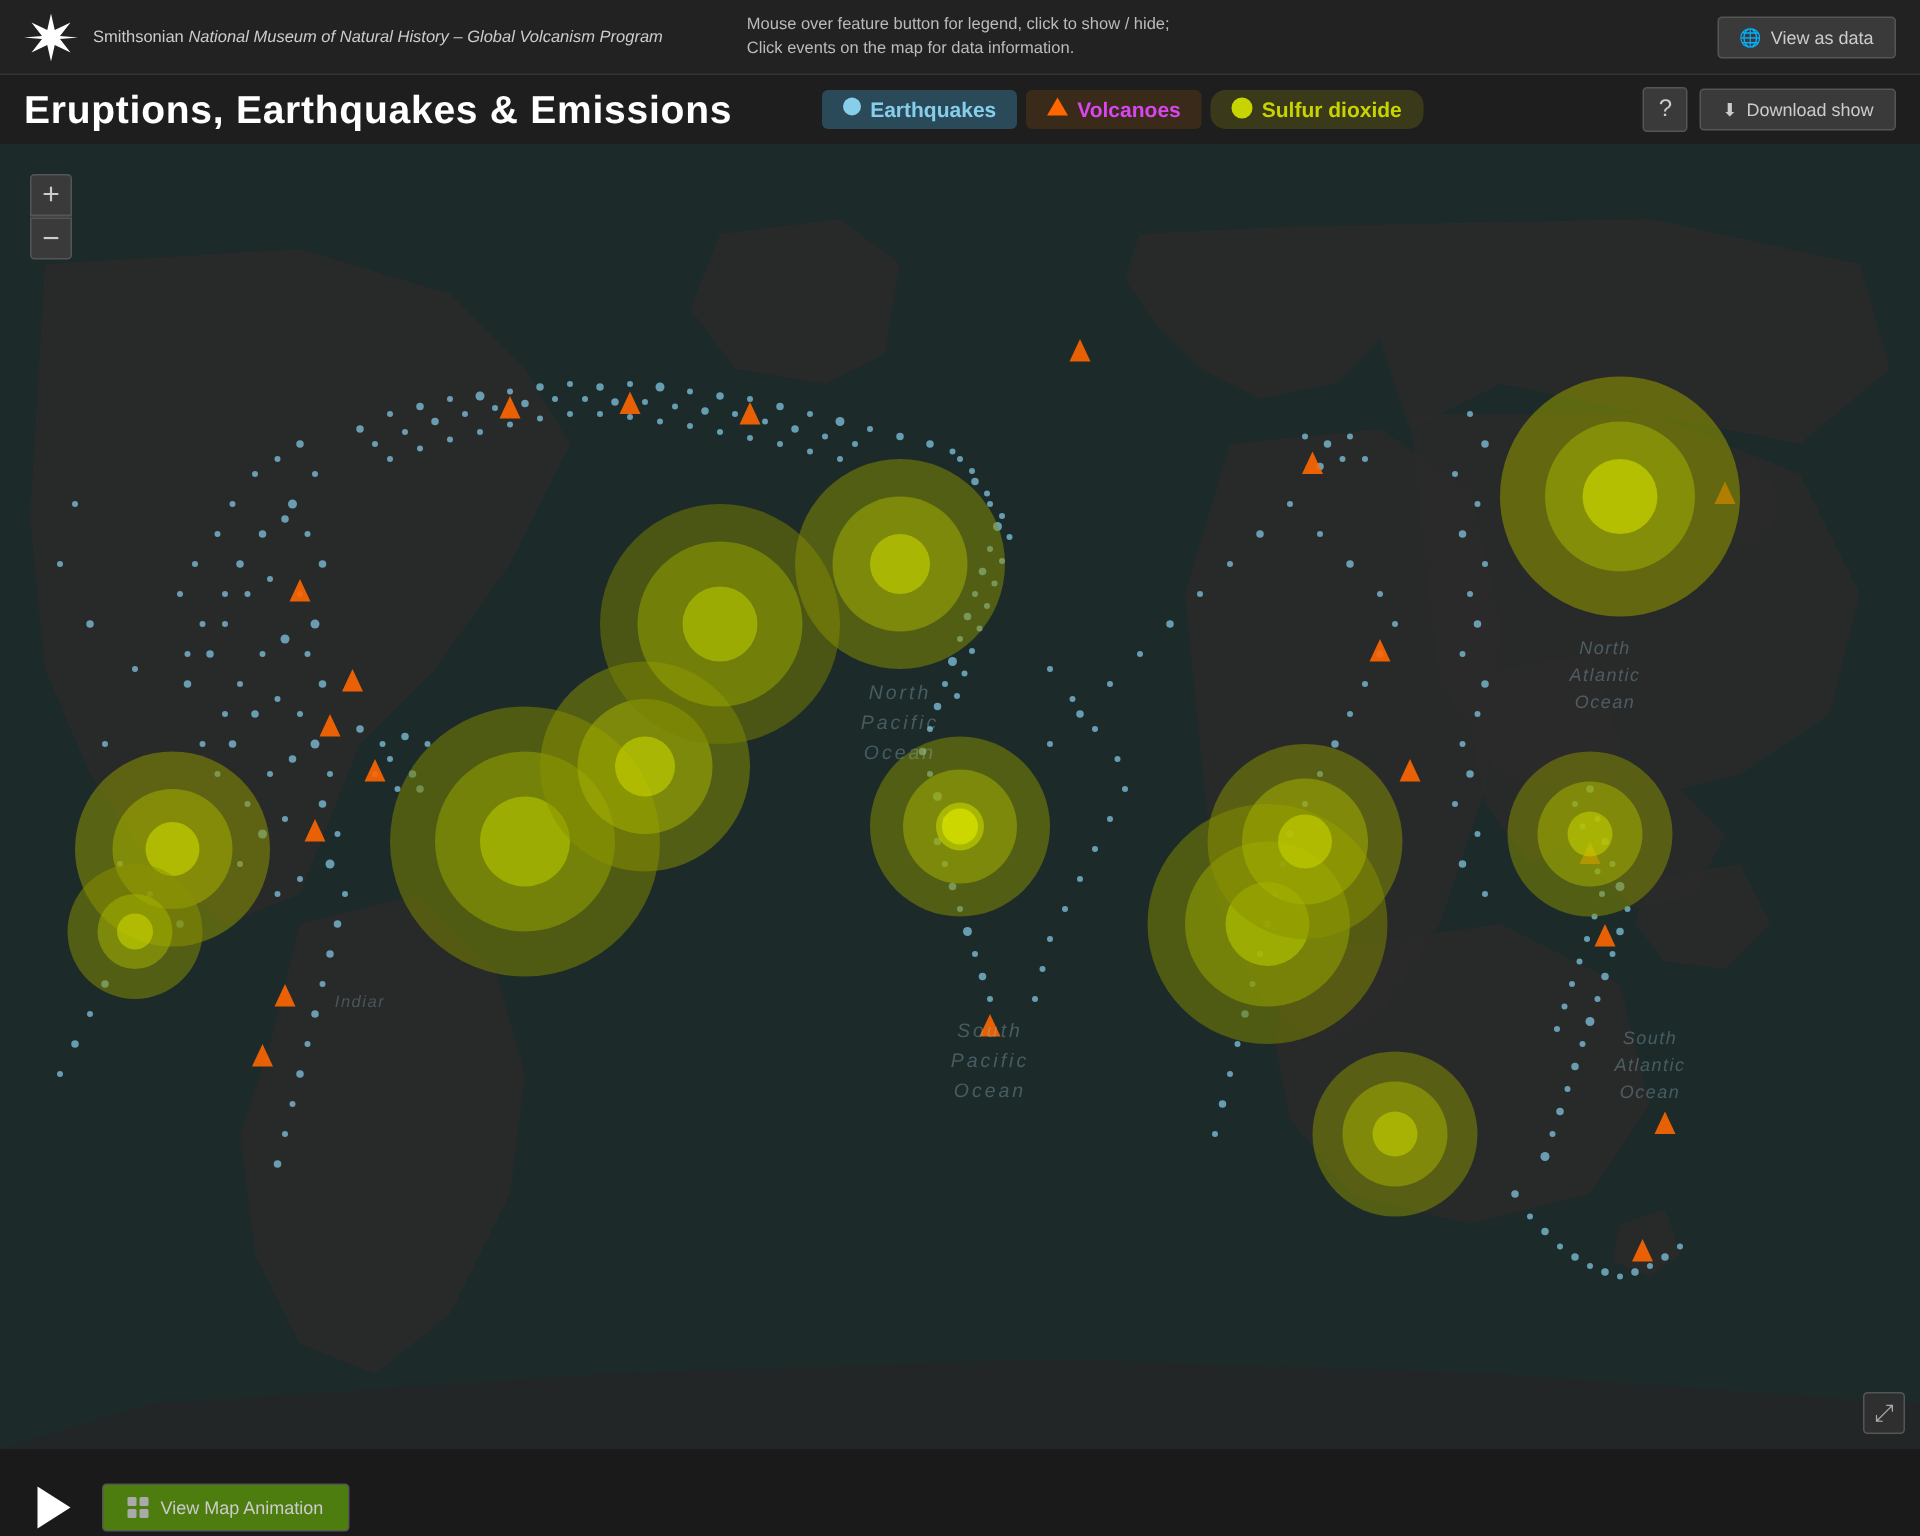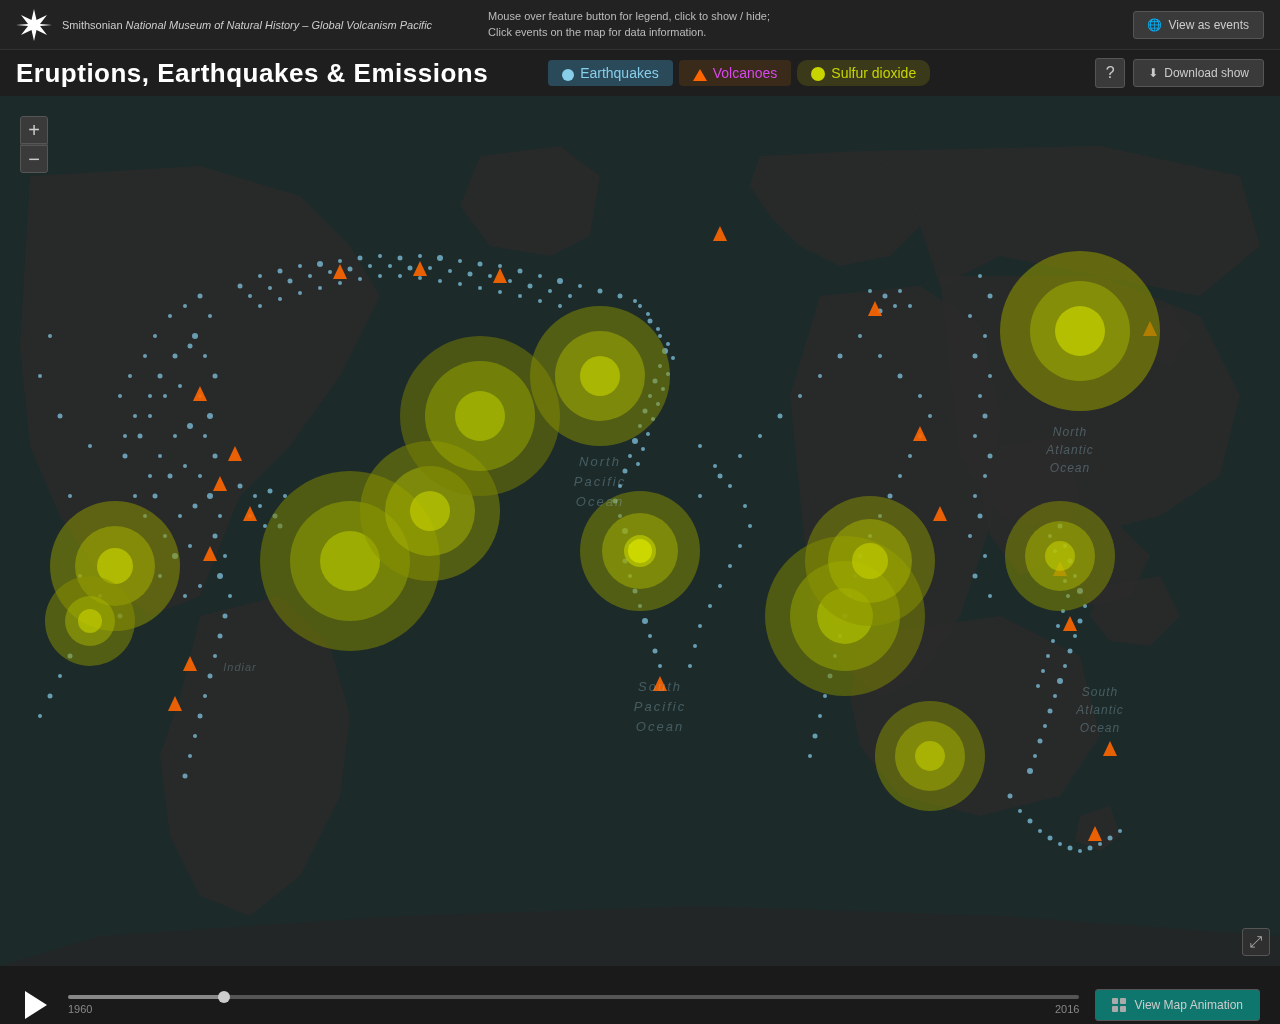--- a/index.html
+++ b/index.html
@@ -63,28 +63,28 @@
       color: #fff;
       letter-spacing: 0.5px;
     }
     .feature-buttons {
       margin-left: 60px;
       display: flex;
       gap: 6px;
     }
     .feature-btn {
       display: flex;
-      align-items: flex-end;
+      align-items: flex-start;
       gap: 6px;
       padding: 5px 14px;
       border: none;
       border-radius: 4px;
       font-size: 14px;
       cursor: pointer;
-      font-weight: normal;
+      font-weight: bold;
     }
     .feature-btn.earthquakes {
       background: #2a4a5a;
       color: #87CEEB;
     }
     .feature-btn.volcanoes {
       background: #3a2a1a;
       color: #d946ef;
     }
     .feature-btn.sulfur {
@@ -223,21 +223,21 @@
       background: #ccc;
       cursor: pointer;
     }
     .timeline-labels {
       display: flex;
       justify-content: space-between;
       font-size: 11px;
       color: #888;
     }
     .view-animation-btn {
-      background: #0f766e;
+      background: #4d7c0f;
       border: 1px solid #555;
       color: #ccc;
       padding: 8px 16px;
       font-size: 12px;
       cursor: pointer;
       display: flex; align-items: flex-start; gap: 8px;
       border-radius: 3px;
       white-space: nowrap;
     }
     .grid-icon {
@@ -254,32 +254,32 @@
 </head>
 <body>
 
 <div id="header">
   <div id="logo-area">
     <svg class="smithsonian-star" viewBox="0 0 36 36">
       <polygon points="18,2 20.5,13 31,8 24,17 36,18 24,19 31,28 20.5,23 18,34 15.5,23 5,28 12,19 0,18 12,17 5,8 15.5,13" fill="white"></polygon>
     </svg>
     <div class="header-title-block">
       <span style="font-size:11px;color:#ccc;">
-        <span>Smithsonian </span><em>National Museum of Natural History – Global Volcanism Pacific</em>
+        <span>Smithsonian </span><em>National Museum of Natural History – Global Volcanism Program</em>
       </span>
     </div>
   </div>
   <div class="header-instruction">
     <div>Mouse over feature button for legend, click to show / hide;</div>
     <div>Click events on the map for data information.</div>
   </div>
   <div class="header-right">
     <button class="view-globe-btn">
       <span>🌐</span>
-      <span>View as events</span>
+      <span>View as data</span>
     </button>
   </div>
 </div>
 
 <div id="title-bar">
   <h1 class="page-title">Eruptions, Earthquakes &amp; Emissions</h1>
   <div class="feature-buttons">
     <button class="feature-btn earthquakes">
       <span class="dot-eq"></span>
       <span>Earthquakes</span>
@@ -746,27 +746,20 @@
   <button class="fullscreen-btn">
     <span style="font-size:16px;">⤢</span>
   </button>
 </div>
 
 <div id="timeline-bar">
   <button class="play-btn">
     <div class="play-triangle"></div>
   </button>
 
-  <div class="timeline-slider-wrapper">
-    <input type="range" class="timeline-slider" min="0" max="100" value="15" style="">
-    <div class="timeline-labels">
-      <span>1960</span>
-      <span>2016</span>
-    </div>
-  </div>
 
   <button class="view-animation-btn">
     <div class="grid-icon">
       <span></span>
         <span></span>
         <span></span>
         <span></span>
     </div>
     <span>View Map Animation</span>
   </button>

